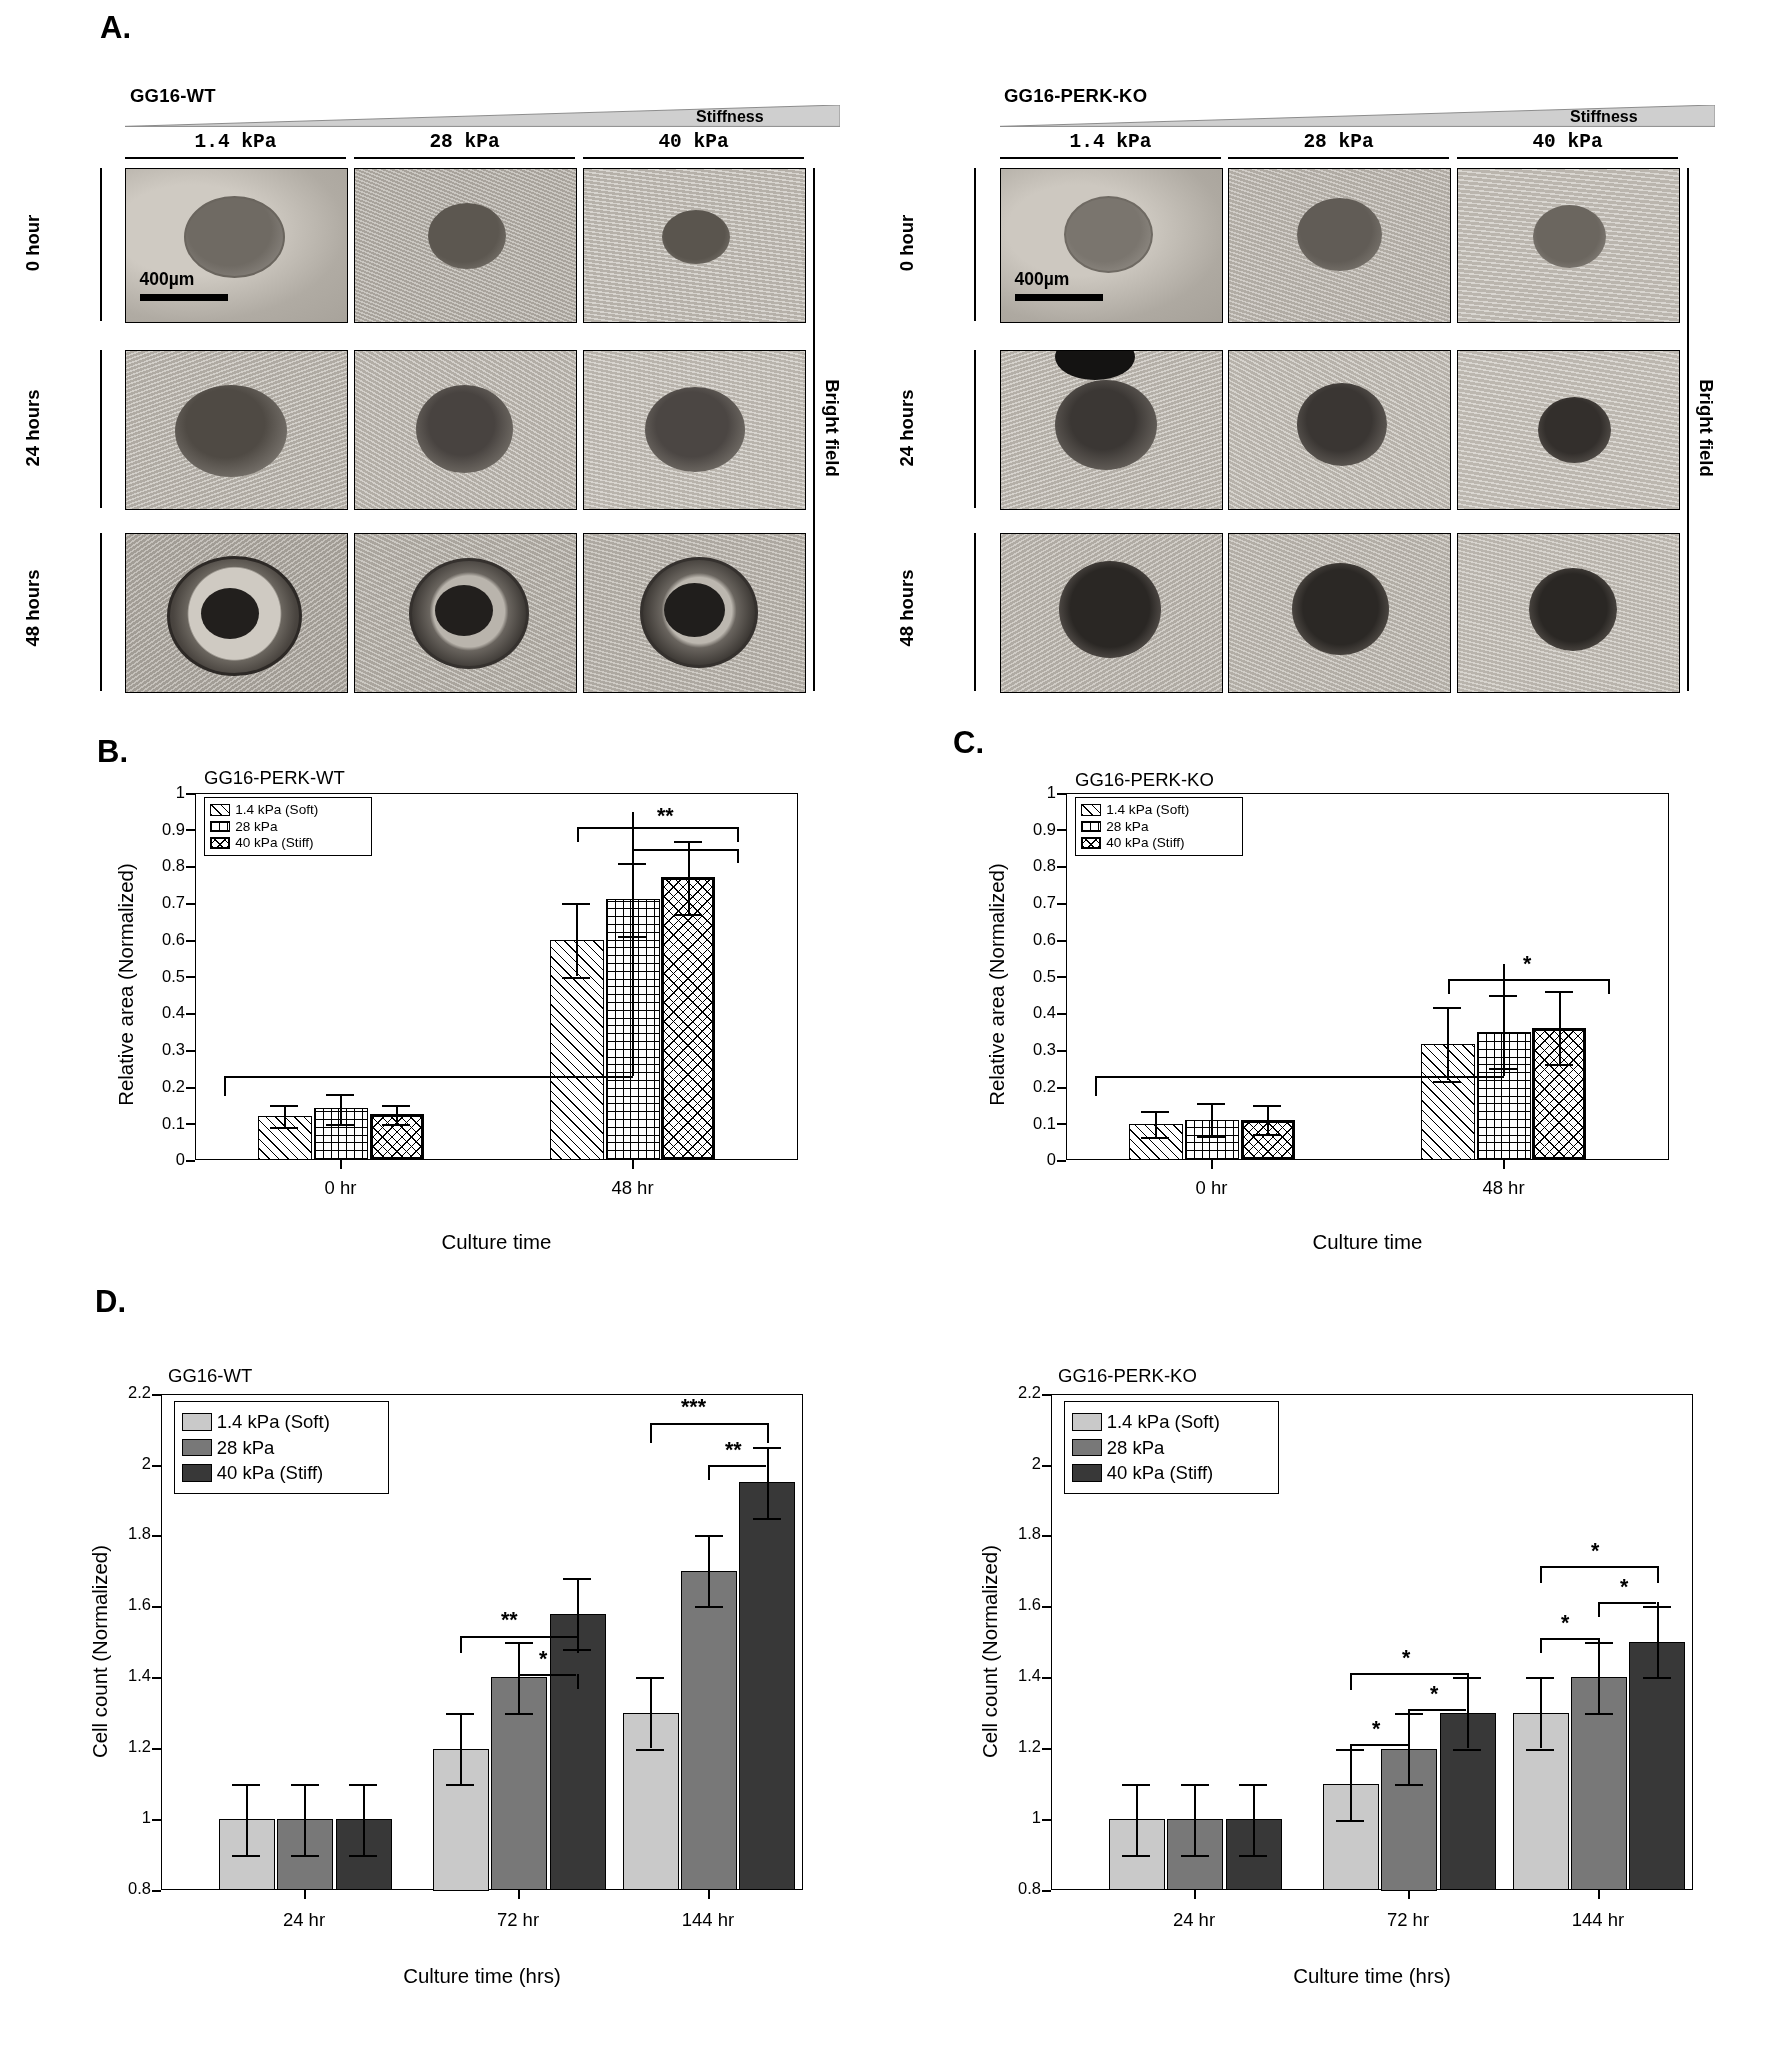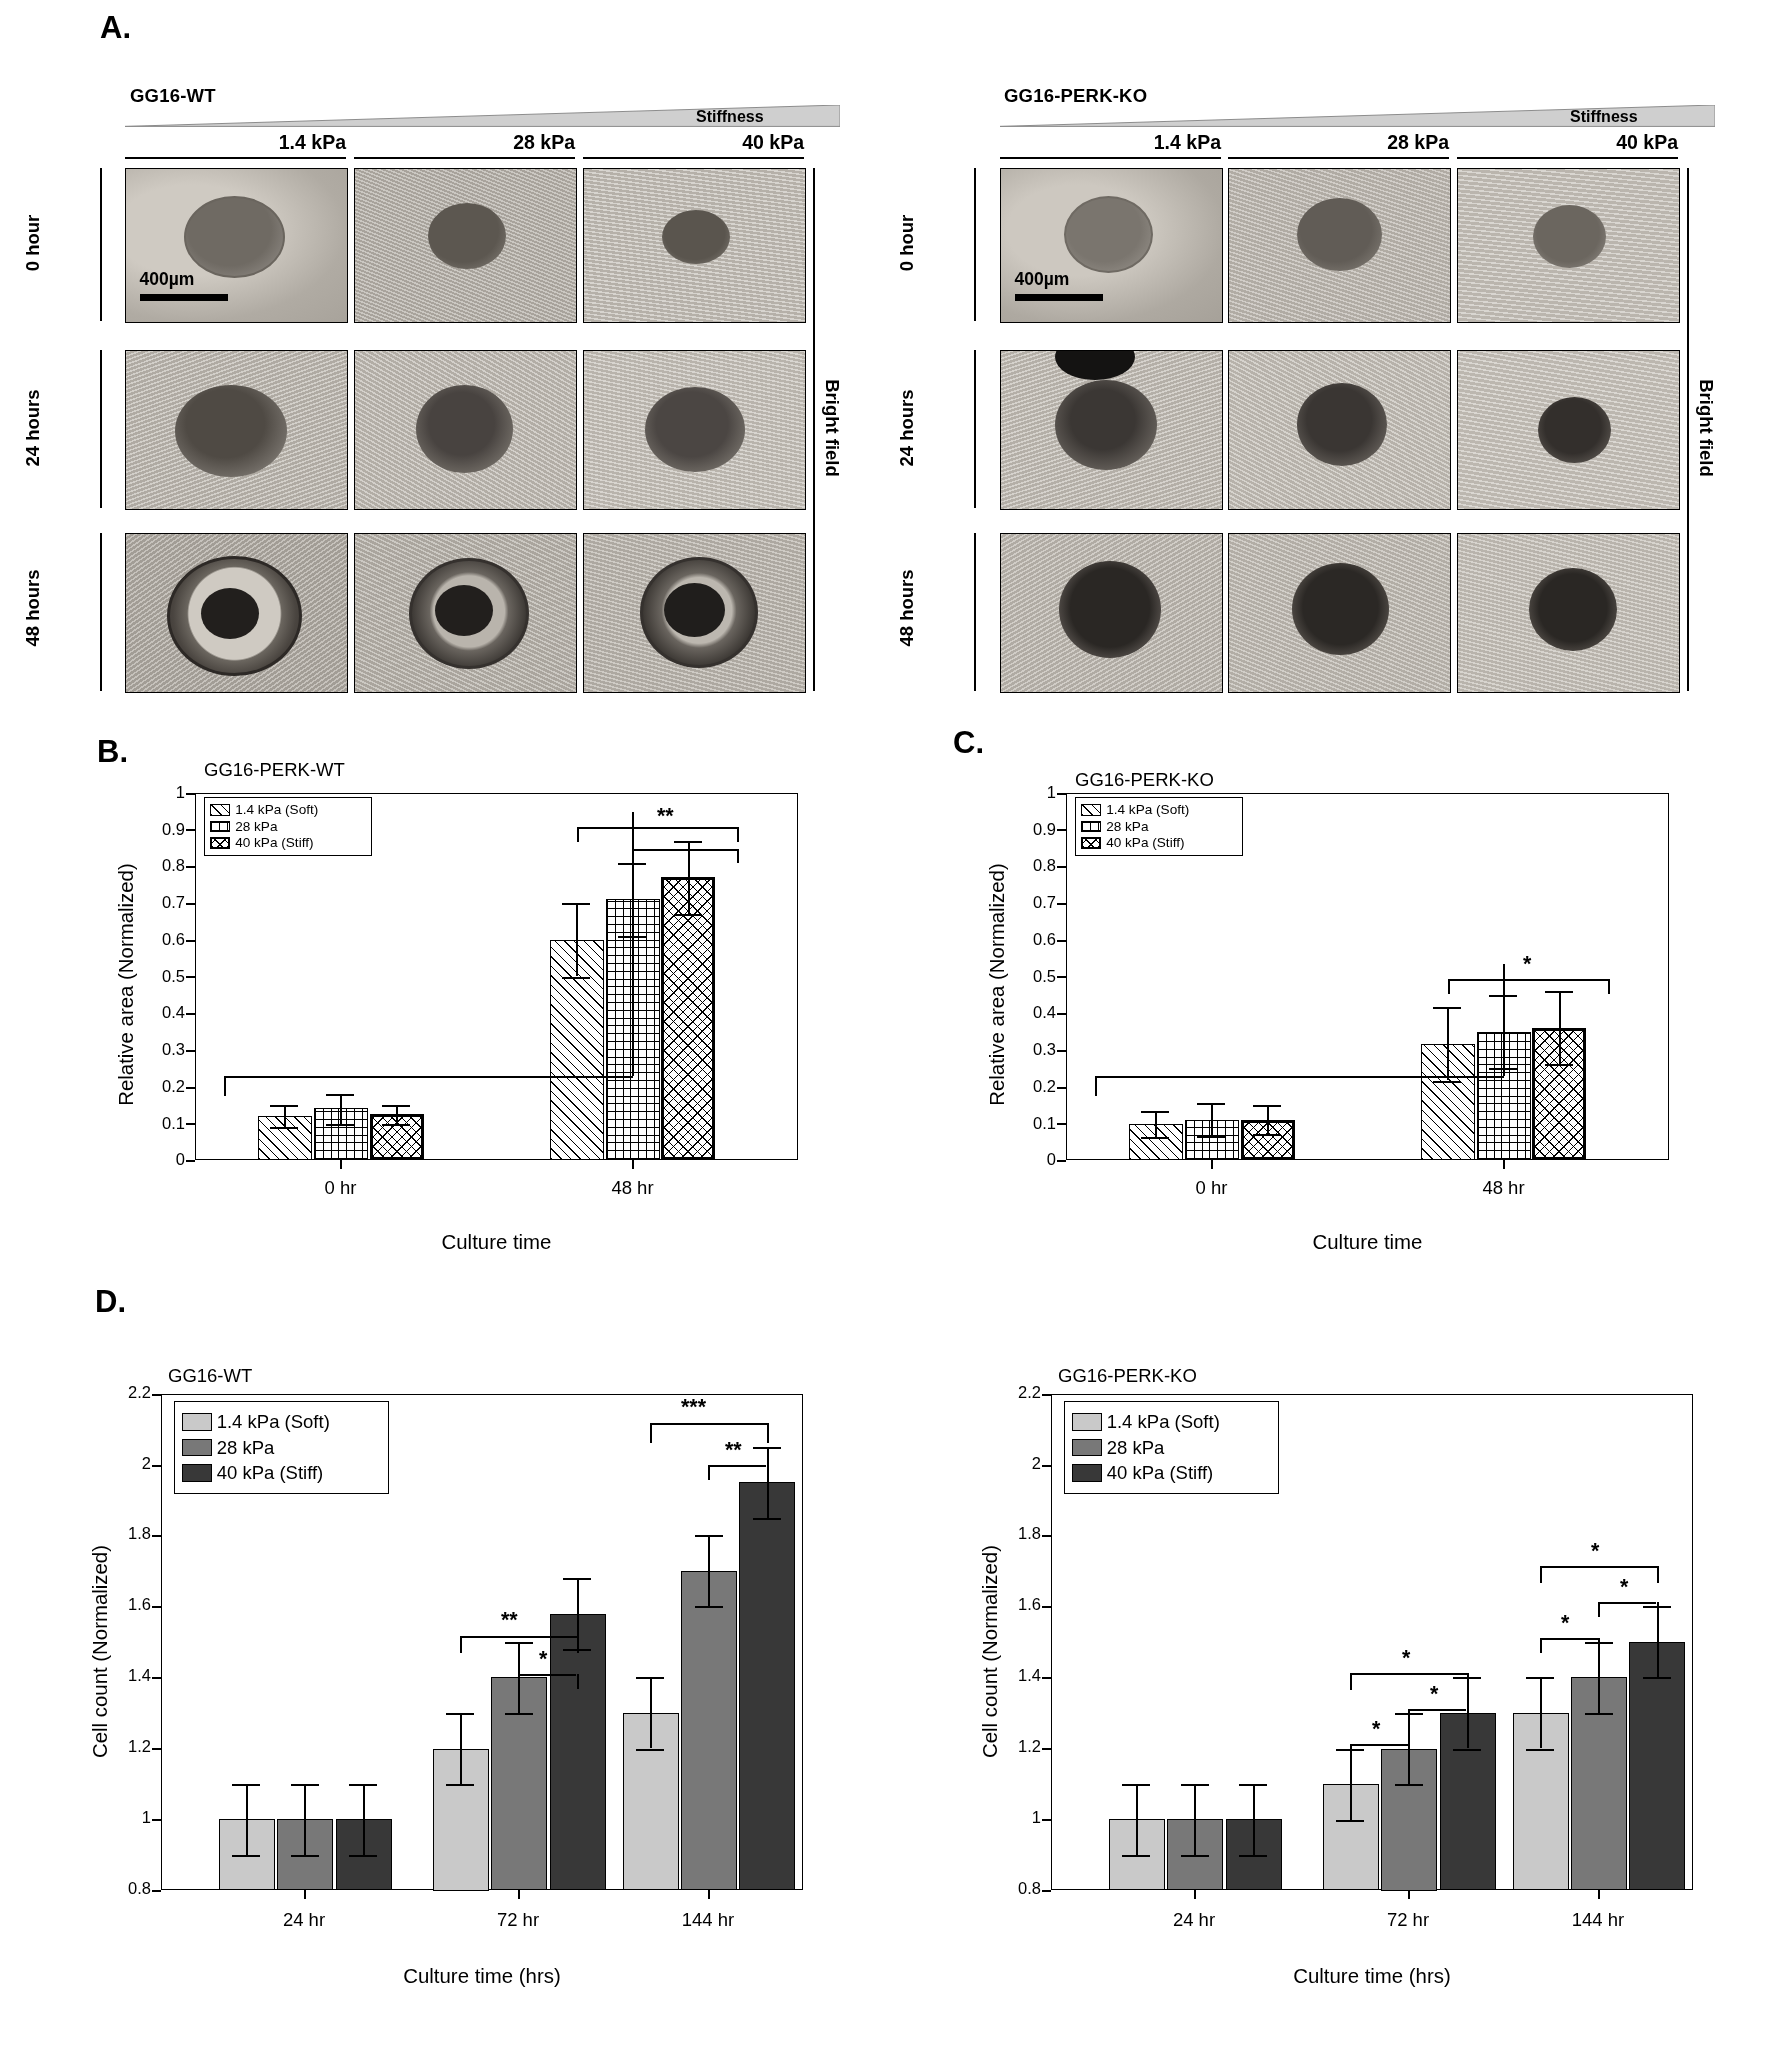--- a/index.html
+++ b/index.html
@@ -20,21 +20,21 @@
     font-size: 31px;
     font-weight: bold;
     font-family: "Liberation Sans", sans-serif;
   }
   
   #panel-a { position: absolute; left: 0; top: 0; width: 1788px; height: 715px; }
   .cond-title { position: absolute; font-size: 18.5px; font-weight: 600; letter-spacing: 0.2px; }
   .stiff-wedge { position: absolute; height: 22.4px; }
   .stiff-wedge svg { display: block; }
   .stiff-label { position: absolute; font-size: 16px; font-weight: 600; }
-  .col-label { position: absolute; font-size: 19.5px; font-weight: 600; text-align: right; }
+  .col-label { position: absolute; font-size: 19.5px; font-weight: 600; text-align: center; font-family: Liberation Mono, monospace; }
   .col-rule { position: absolute; height: 2.4px; background: #000; }
   .row-label { position: absolute; font-size: 18.5px; font-weight: 600; transform-origin: center center; white-space: nowrap; }
   .row-rule { position: absolute; width: 2.4px; background: #000; }
   .bright-label { position: absolute; font-size: 18.5px; font-weight: 600; white-space: nowrap; }
   .bright-rule { position: absolute; width: 1.9px; background: #000; }
   .micro-img { position: absolute; border: 1.5px solid #000; overflow: hidden; }
   .micro-img .bg { position: absolute; inset: 0; }
   .spheroid { position: absolute; border-radius: 50%; }
   .scalebar { position: absolute; height: 6.8px; background: #000; }
   .scalebar-text { position: absolute; font-size: 17.5px; font-weight: 700; color: #000; }
@@ -224,21 +224,21 @@
   <div class="micro-img" style="left:1457px; top:533px; width:221px; height:158px;">
     <div class="bg" style="background:#c6c1b9; background-image: repeating-linear-gradient(14deg, rgba(255,255,255,.30) 0 1.5px, rgba(122,117,112,.18) 1.5px 3.9px);"></div>
     <div class="spheroid" style="left:71px; top:34px; width:88px; height:83px; background: radial-gradient(circle at 50% 48%, #2a2724 0 55%, #4f4a45 75%, #a7a29a 100%);"></div>
   </div>
 </div>
 
 <div class="panel-letter" style="left:97px; top:734px;">B.</div>
 
 <div class="chart-box" style="left:0px; top:749px; width:875px; height:525px;">
   <div class="plot-frame" style="left:195px; top:44px; width:603px; height:367px;"></div>
-  <div class="chart-title" style="left:204px; top:10px;">GG16-PERK-WT</div>
+  <div class="chart-title" style="left:204px; top:18px;">GG16-PERK-WT</div>
 
   <div class="axis-title-y" style="left:-44px; top:224px; width:340px; text-align:center; transform: rotate(-90deg);">Relative area (Normalized)</div>
   <div class="axis-title-x" style="left:195px; top:482px; width:603px;">Culture time</div>
 
   <div class="ytick" style="left:136px; top:401px; width:49px;">0</div>
   <div class="ytick-mark" style="left:186px; top:411px; width:8.8px;"></div>
   <div class="ytick" style="left:136px; top:365px; width:49px;">0.1</div>
   <div class="ytick-mark" style="left:186px; top:374px; width:8.8px;"></div>
   <div class="ytick" style="left:136px; top:328px; width:49px;">0.2</div>
   <div class="ytick-mark" style="left:186px; top:338px; width:8.8px;"></div>

